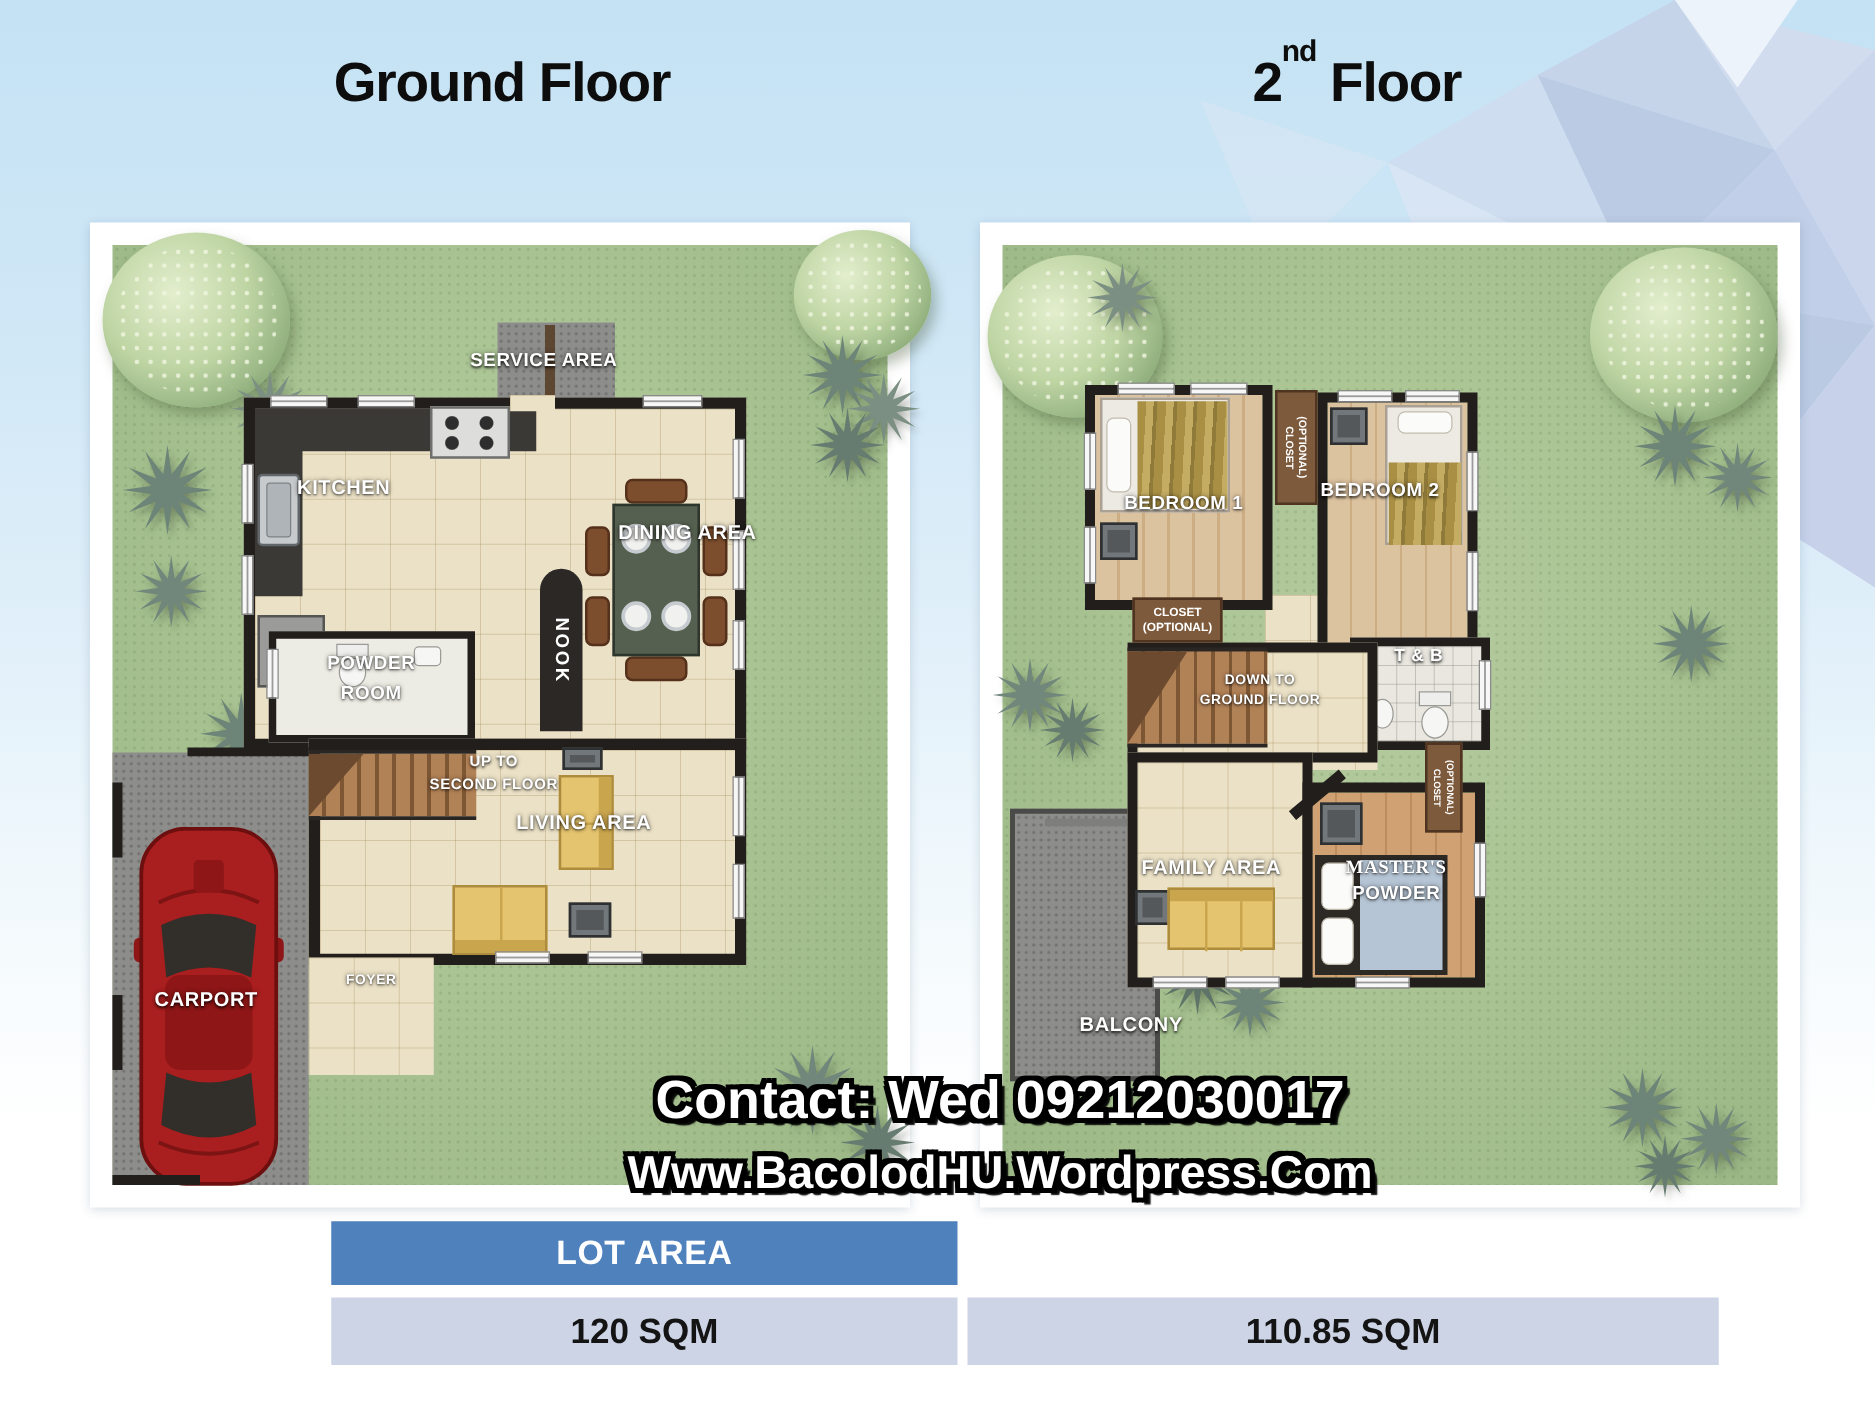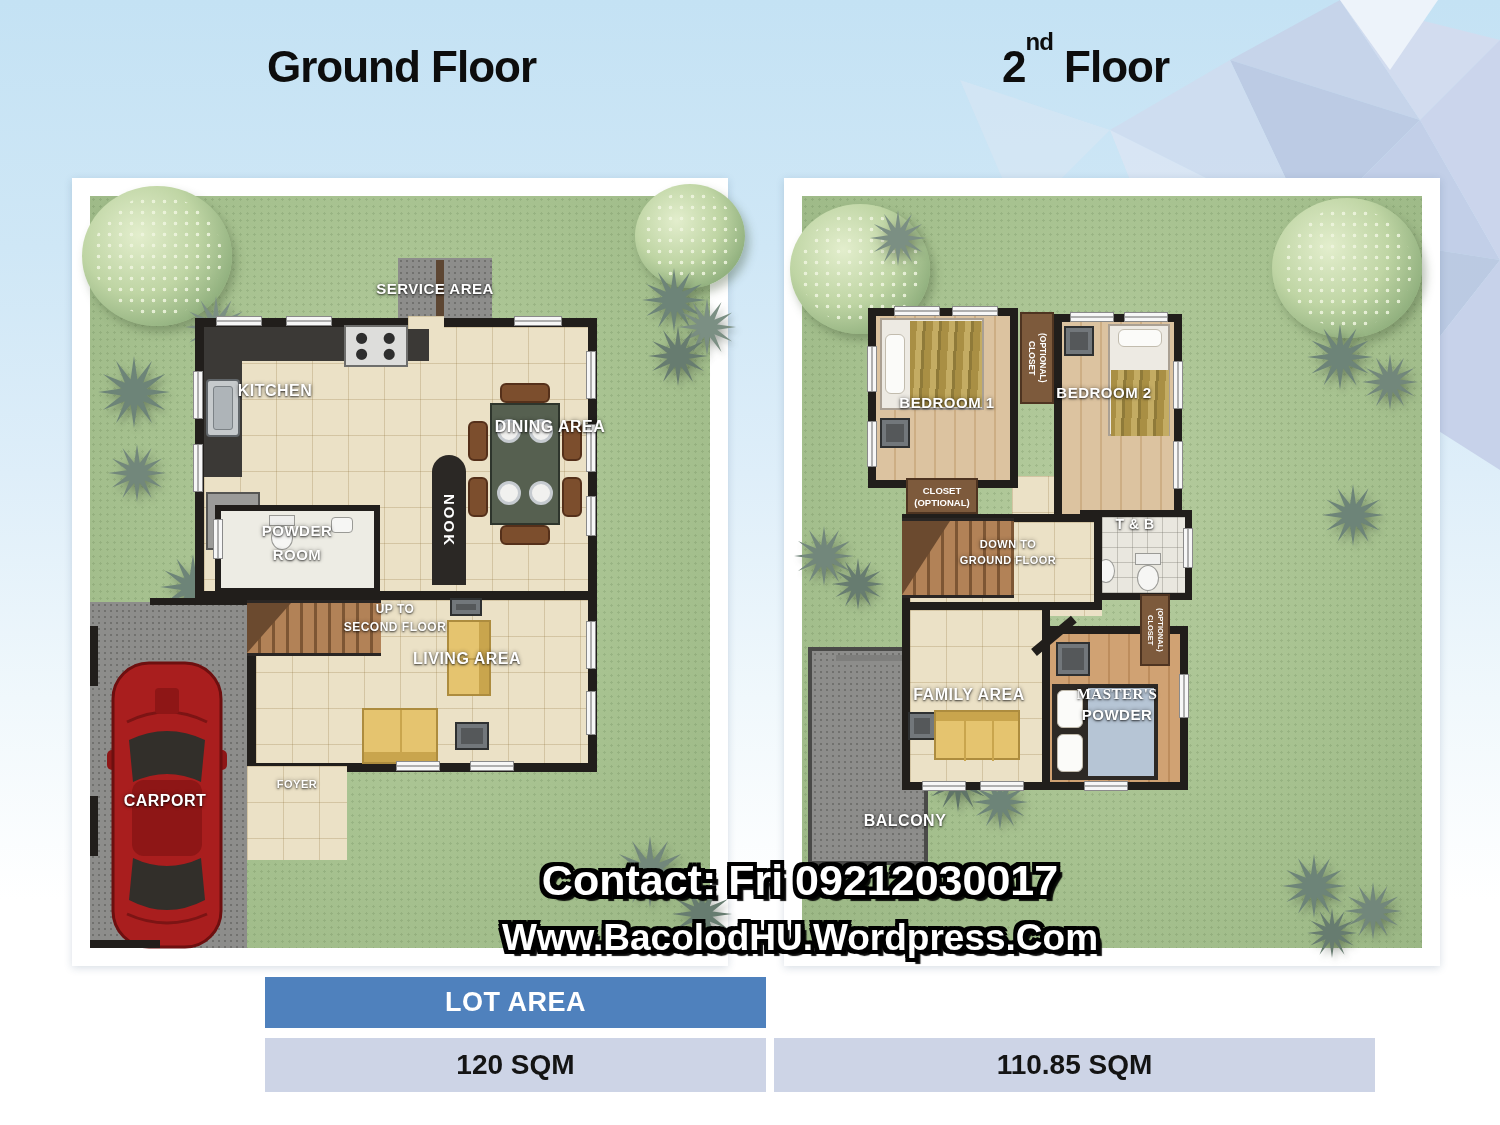--- a/index.html
+++ b/index.html
@@ -400,21 +400,21 @@
       <div class="rlabel" style="left:206px; top:342px; font-size:11px;">DOWN TO</div>
       <div class="rlabel" style="left:206px; top:358px; font-size:11px;">GROUND FLOOR</div>
       <div class="rlabel" style="left:167px; top:490px; font-size:16px;">FAMILY AREA</div>
       <div class="rlabel" style="left:315px; top:490px; font-size:15px;font-family:Liberation Serif, serif;">MASTER'S</div>
       <div class="rlabel" style="left:315px; top:510px; font-size:15px;">POWDER</div>
       <div class="rlabel" style="left:71px; top:616px; font-size:16px;margin-left:32px;">BALCONY</div>
     </div>
   </div>
 
   <div id="contact">
-    <div class="c1">Contact: Fri 09212030017</div>
+    <div class="c1">Contact: Wed 09212030017</div>
     <div class="c2">Www.BacolodHU.Wordpress.Com</div>
   </div>
 
   <div id="areas-table">
     <div class="trow">
       <div class="cell th c1">LOT AREA</div>
     </div>
     <div class="trow">
       <div class="cell td c1">120 SQM</div>
       <div class="cell td c2">110.85 SQM</div>

